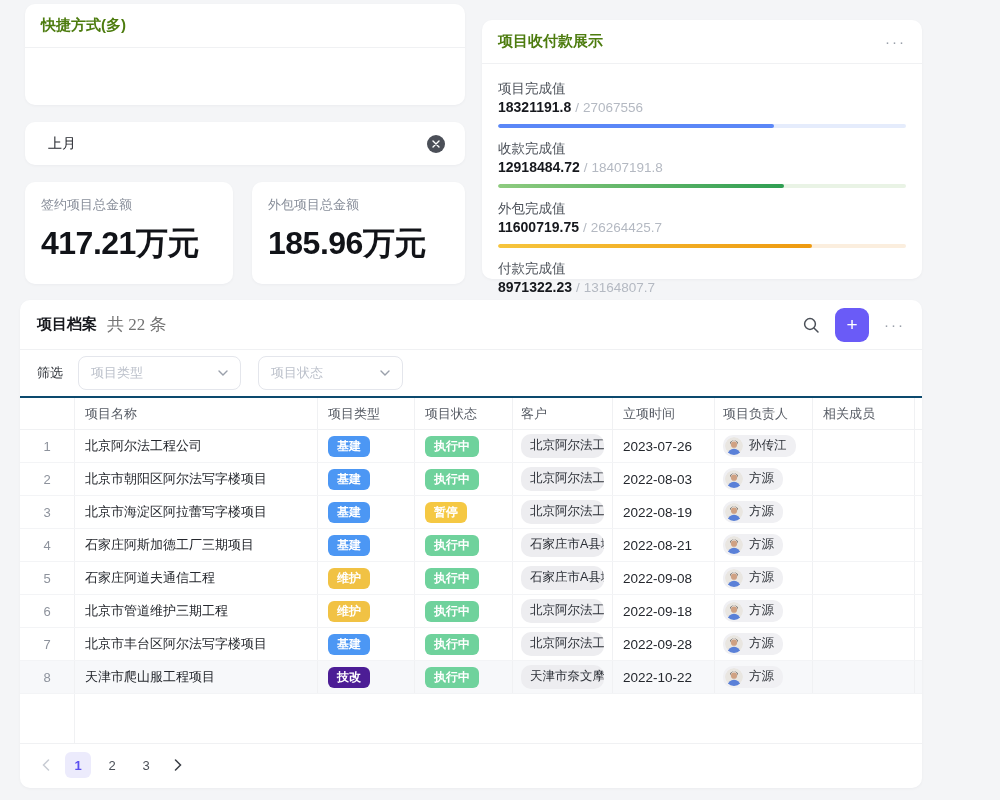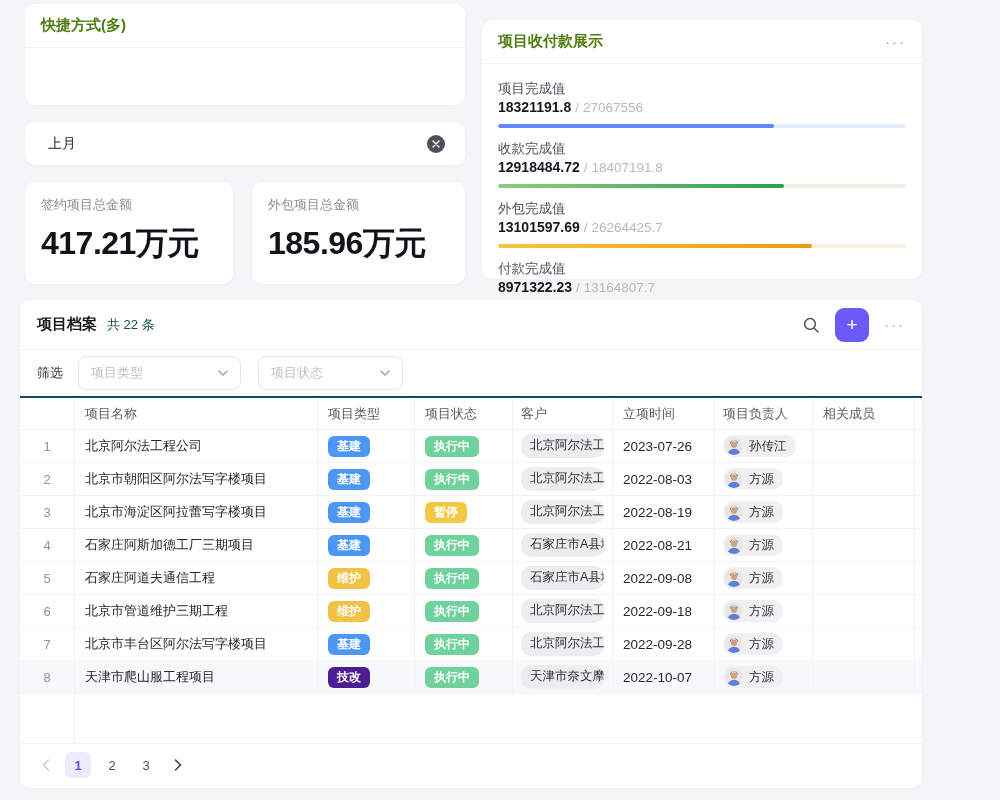--- a/index.html
+++ b/index.html
@@ -55,21 +55,21 @@
   .p-cur { font-size:14px; font-weight:bold; color:#16181d; }
   .p-sep { font-size:13.5px; color:#b4b9c2; margin:0 4px; }
   .p-total { font-size:13.5px; color:#b4b9c2; }
   .p-track { height:4px; border-radius:2px; margin-top:8px; overflow:hidden; }
   .p-fill { height:100%; border-radius:2px; }
 
   
   .card-table { left:20px; top:300px; width:902px; height:488px; }
   .ct-header { height:50px; display:flex; align-items:center; padding:0 17px; border-bottom:1px solid #f0f1f3; }
   .ct-title { font-size:15px; font-weight:bold; color:#16181d; }
-  .ct-count { font-size:13px; color:#14532d; margin-left:10px; }
+  .ct-count { font-size:17px; color:#737373; margin-left:10px;font-family:Liberation Serif, serif; }
   .ct-actions { margin-left:auto; display:flex; align-items:center; gap:15px; }
   .icon-btn { cursor:pointer; display:flex; align-items:center; }
   .plus-btn {
     width:34px; height:34px; border-radius:9px; color:#fff;
     display:flex; align-items:center; justify-content:center;
     font-size:19px; font-weight:normal; cursor:pointer; line-height:1;
   }
 
   .filter-row { height:46px; display:flex; align-items:center; padding:0 17px; }
   .filter-label { font-size:13px; color:#2b2f36; margin-right:15px; }
@@ -103,21 +103,21 @@
     font-size:12px; font-weight:bold; color:#fff;
     padding:3px 9px; border-radius:6px; white-space:nowrap; line-height:1.25;
   }
   .cust-pill {
     background:#ededf0; color:#2b2f36; font-size:12.5px;
     padding:4px 9px; border-radius:10px; max-width:86px;
     white-space:nowrap; overflow:hidden; line-height:1.25;
   }
   .owner-pill {
     background:#f0f0f3; border-radius:10px; display:inline-flex;
-    align-items:center; gap:6px; padding:2px 9px 2px 2px;
+    gap:6px; padding:2px 9px 2px 2px;
     font-size:12.5px; color:#2b2f36; white-space:nowrap;
   }
   .avatar { width:18px; height:18px; border-radius:50%; overflow:hidden; display:block; flex:none; }
 
   .empty-row { height:50px; border-bottom:1px solid #f0f1f3; display:flex; }
   .empty-first { width:55px; height:100%; border-right:1px solid #f0f1f3; }
 
   .pagination { height:42px; display:flex; align-items:center; padding:0 15px; gap:8px; }
   .pg-btn { width:22px; height:26px; display:flex; align-items:center; justify-content:center; cursor:pointer; }
   .pg-num {
@@ -177,21 +177,21 @@
         <span class="p-vals"><span class="p-cur">12918484.72</span><span class="p-sep">/</span><span class="p-total">18407191.8</span></span>
       </div>
       <div class="p-track" style="background: rgb(233, 243, 229);">
         <div class="p-fill" style="width: 70.2%; background: linear-gradient(90deg, rgb(142, 203, 127), rgb(47, 158, 82));"></div>
       </div>
     </div>
 
     <div class="p-row">
       <div class="p-line">
         <span class="p-label">外包完成值</span>
-        <span class="p-vals"><span class="p-cur">13101597.69</span><span class="p-sep">/</span><span class="p-total">26264425.7</span></span>
+        <span class="p-vals"><span class="p-cur">11600719.75</span><span class="p-sep">/</span><span class="p-total">26264425.7</span></span>
       </div>
       <div class="p-track" style="background: rgb(251, 238, 222);">
         <div class="p-fill" style="width: 77%; background: linear-gradient(90deg, rgb(246, 197, 61), rgb(238, 154, 16));"></div>
       </div>
     </div>
 
     <div class="p-row">
       <div class="p-line">
         <span class="p-label">付款完成值</span>
         <span class="p-vals"><span class="p-cur">8971322.23</span><span class="p-sep">/</span><span class="p-total">13164807.7</span></span>
@@ -457,21 +457,21 @@
     <div class="cell c1">天津市爬山服工程项目</div>
     <div class="cell c2">
           <span class="pill" style="background: #4c1d95;">技改</span>
         </div>
     <div class="cell c3">
           <span class="pill" style="background: rgb(111, 210, 156);">执行中</span>
         </div>
     <div class="cell c4">
           <span class="cust-pill">天津市奈文摩尔公司</span>
         </div>
-    <div class="cell c5">2022-10-07</div>
+    <div class="cell c5">2022-10-22</div>
     <div class="cell c6">
       <span class="owner-pill">
         <span class="avatar">
           <svg width="18" height="18" viewBox="0 0 24 24">
                 <circle cx="12" cy="12" r="12" fill="#e9e6e1"></circle>
                 <path d="M6.6 10 a5.4 5.4 0 0 1 10.8 0 l-0.8 -1.8 a4.8 4.8 0 0 0 -9.2 0 z" fill="#3a3632"></path>
                 <circle cx="12" cy="10.2" r="4.1" fill="#cfa183"></circle>
                 <path d="M3.5 24 a8.5 8.5 0 0 1 17 0 z" fill="#5a80d8"></path>
               </svg>
         </span>

